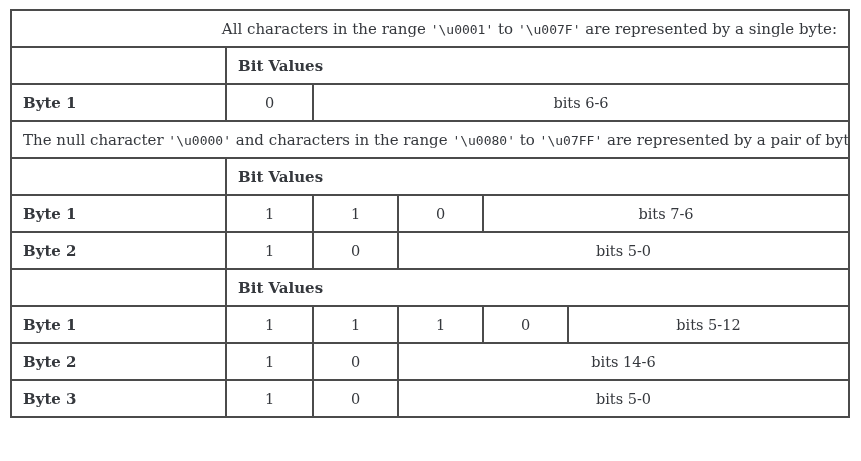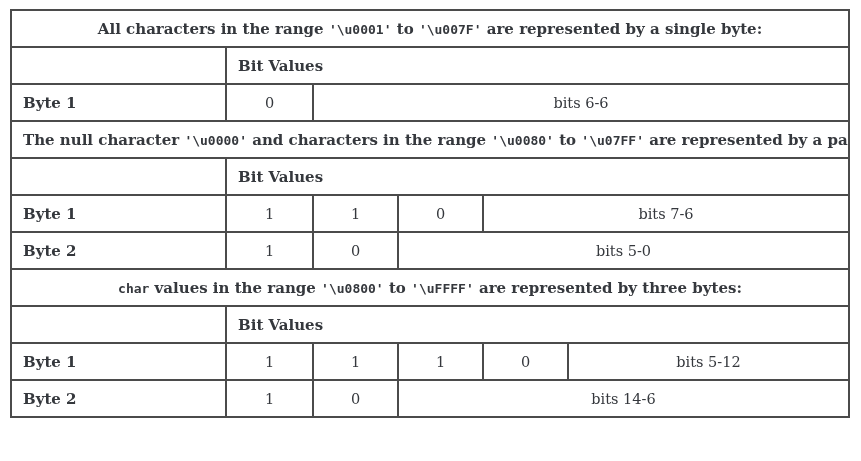--- a/index.html
+++ b/index.html
@@ -25,22 +25,21 @@
     height: 35px;
     padding: 0 11px;
     font-family: "DejaVu Serif", "Liberation Serif", serif;
     font-size: 15px;
     color: #35383d;
     vertical-align: middle;
     overflow: hidden;
     white-space: nowrap;
   }
   table.utf8 td.desc {
-    text-align: center;
-    font-weight: bold;
+    text-align: right;
   }
   table.utf8 td.corner {
     padding: 0;
   }
   table.utf8 td.header,
   table.utf8 td.label {
     font-weight: bold;
     text-align: left;
     border-radius: 12px;
   }
@@ -98,35 +97,38 @@
           <td class="bit">0</td>
           <td class="bits-range" colspan="2">bits 7-6</td>
         </tr>
         <tr>
           <td class="label">Byte 2</td>
           <td class="bit">1</td>
           <td class="bit">0</td>
           <td class="bits-range" colspan="3">bits 5-0</td>
         </tr>
         <tr>
-          <td class="desc" colspan="6"><span class="code">char</span><span class="plain"> values in the range </span><span class="code">'\u0800'</span><span class="plain"> to </span><span class="code">'\uFFFF'</span><span class="plain"> are represented by three bytes:</span></td>
-        </tr>
-        <tr>
           <td class="corner"></td>
           <td class="header" colspan="5">Bit Values</td>
         </tr>
         <tr>
           <td class="label">Byte 1</td>
           <td class="bit">1</td>
           <td class="bit">1</td>
           <td class="bit">1</td>
           <td class="bit">0</td>
           <td class="bits-range">bits 5-12</td>
         </tr>
         <tr>
           <td class="label">Byte 2</td>
           <td class="bit">1</td>
           <td class="bit">0</td>
           <td class="bits-range" colspan="3">bits 14-6</td>
         </tr>
+        <tr>
+          <td class="label">Byte 3</td>
+          <td class="bit">1</td>
+          <td class="bit">0</td>
+          <td class="bits-range" colspan="3">bits 5-0</td>
+        </tr>
       </tbody>
   </table>
 </div>
 
 </body></html>

